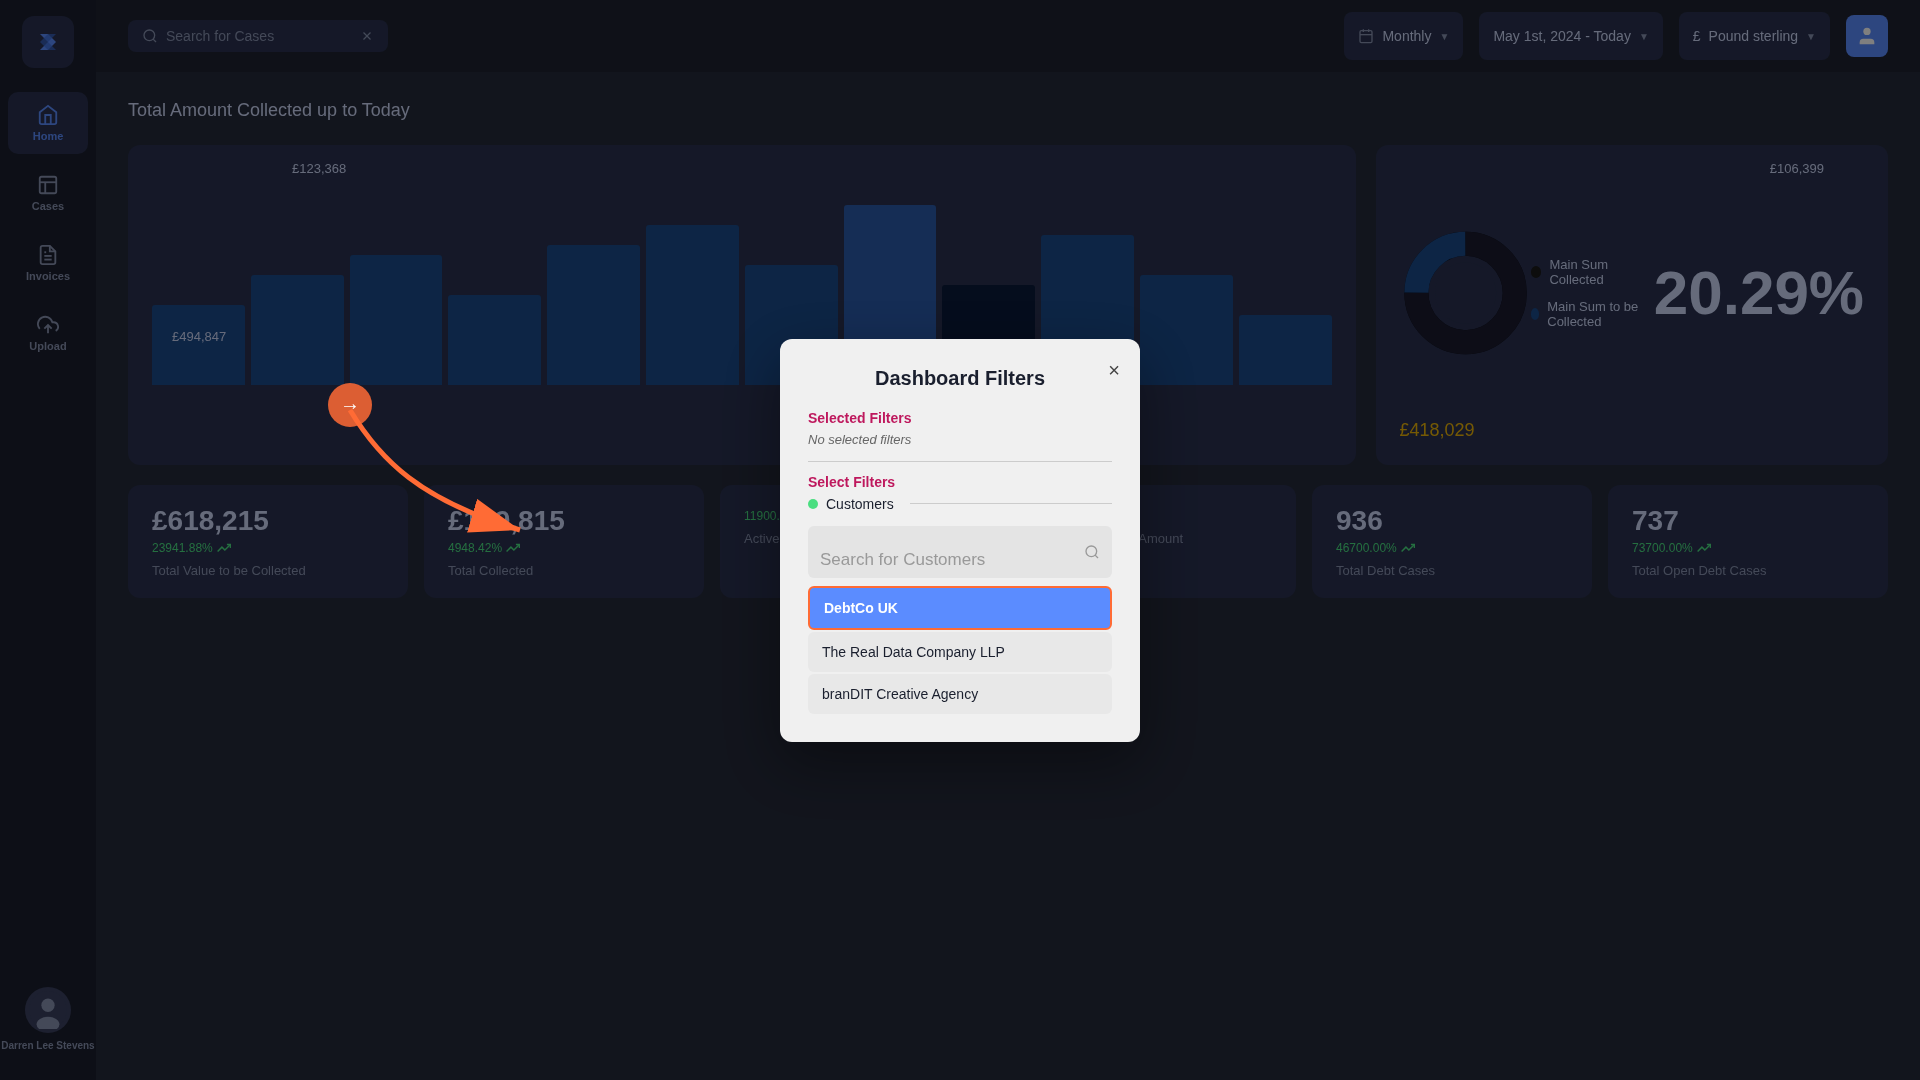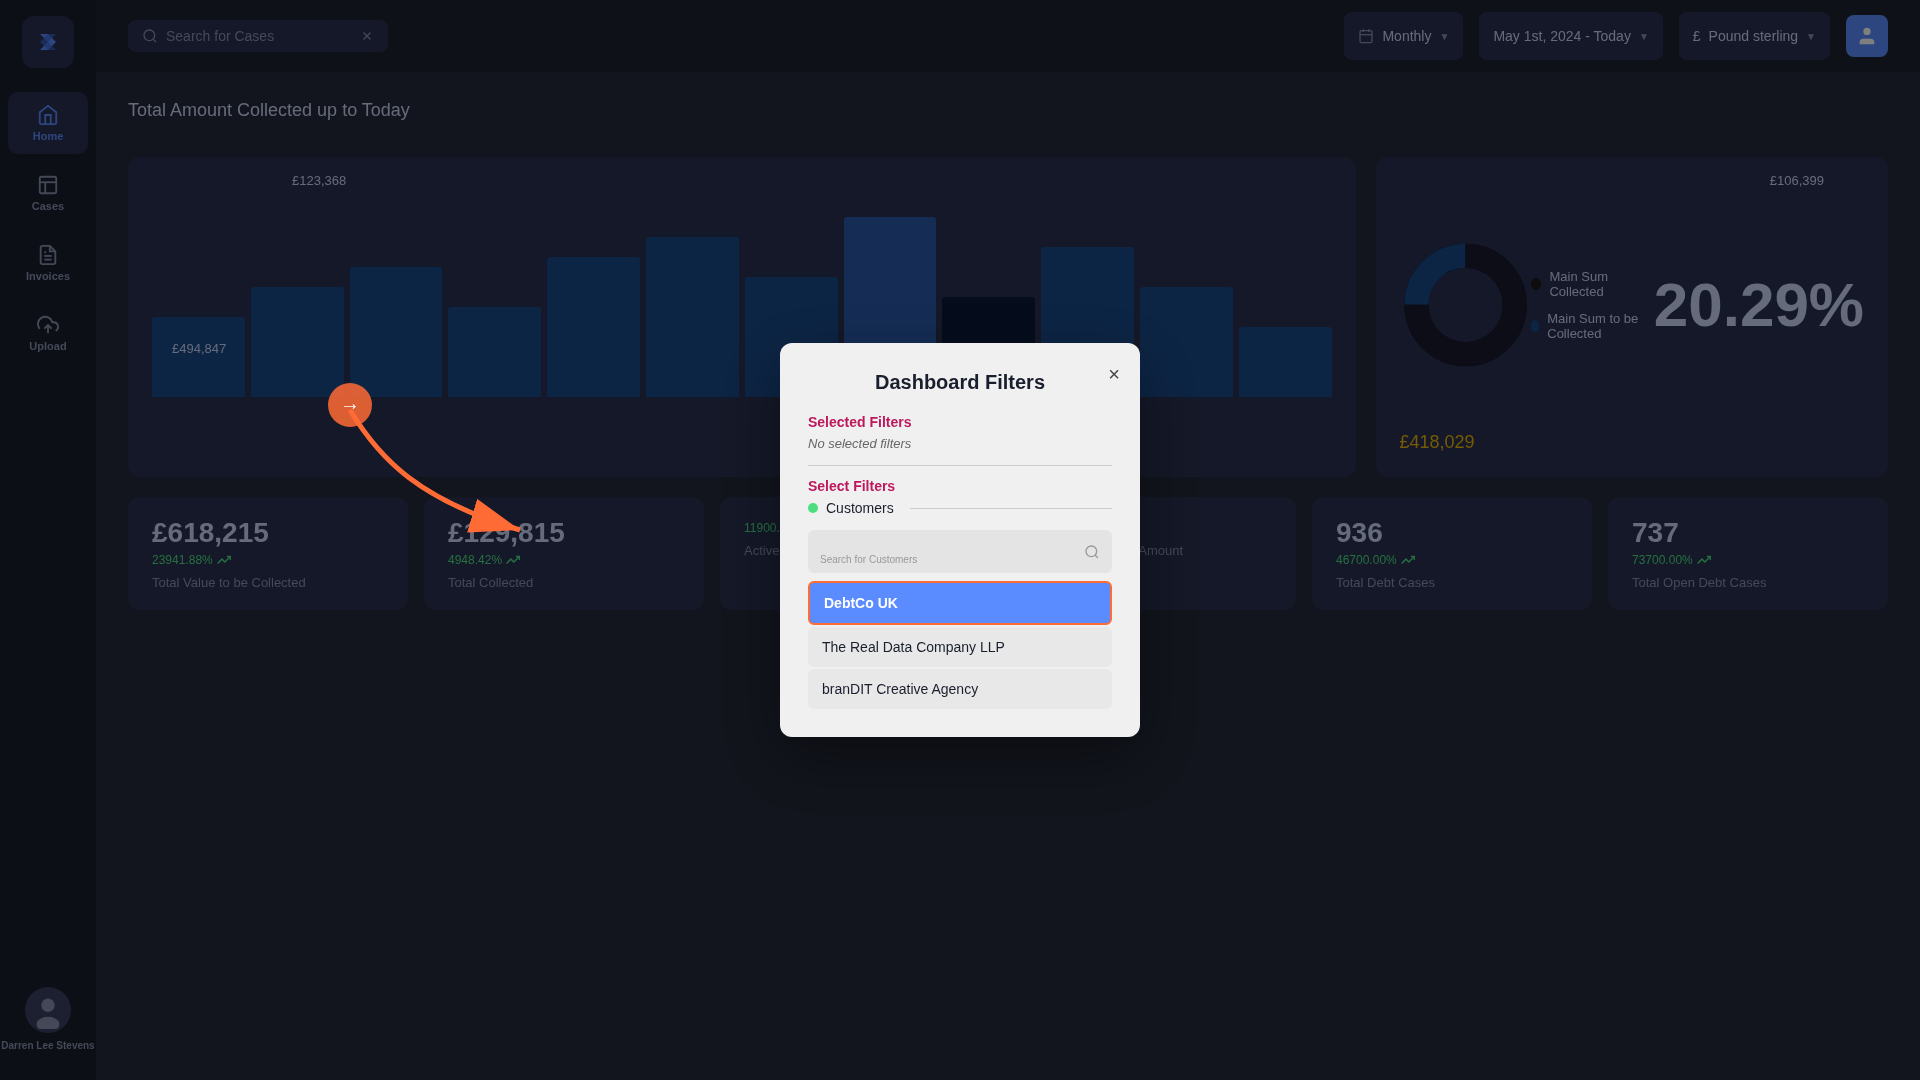--- a/index.html
+++ b/index.html
@@ -133,21 +133,21 @@
     .main {
       position: absolute;
       top: 72px; left: 96px; right: 0; bottom: 0;
       padding: 28px 32px;
       background: #252a3a;
     }
     .page-title {
       color: #ccd6f6;
       font-size: 18px;
       font-weight: 500;
-      margin-bottom: 36px;
+      margin-bottom: 24px;
     }
 
     
     .charts-row {
       display: flex;
       gap: 20px;
       margin-bottom: 20px;
       height: 320px;
     }
     .chart-card {
@@ -290,21 +290,21 @@
       display: flex;
       align-items: center;
       background: #e4e4e4;
       border-radius: 6px;
       padding: 8px 12px;
       gap: 8px;
       margin-bottom: 8px;
     }
     .filter-search input {
       background: none; border: none; outline: none;
-      font-size: 10px;
+      font-size: 17px;
       color: #444;
       flex: 1;
       margin-top: 16px;
     }
     .filter-search input::placeholder { color: #999; }
     .filter-list { display: flex; flex-direction: column; gap: 2px; }
     .filter-item {
       padding: 12px 14px;
       border-radius: 6px;
       font-size: 14px;

